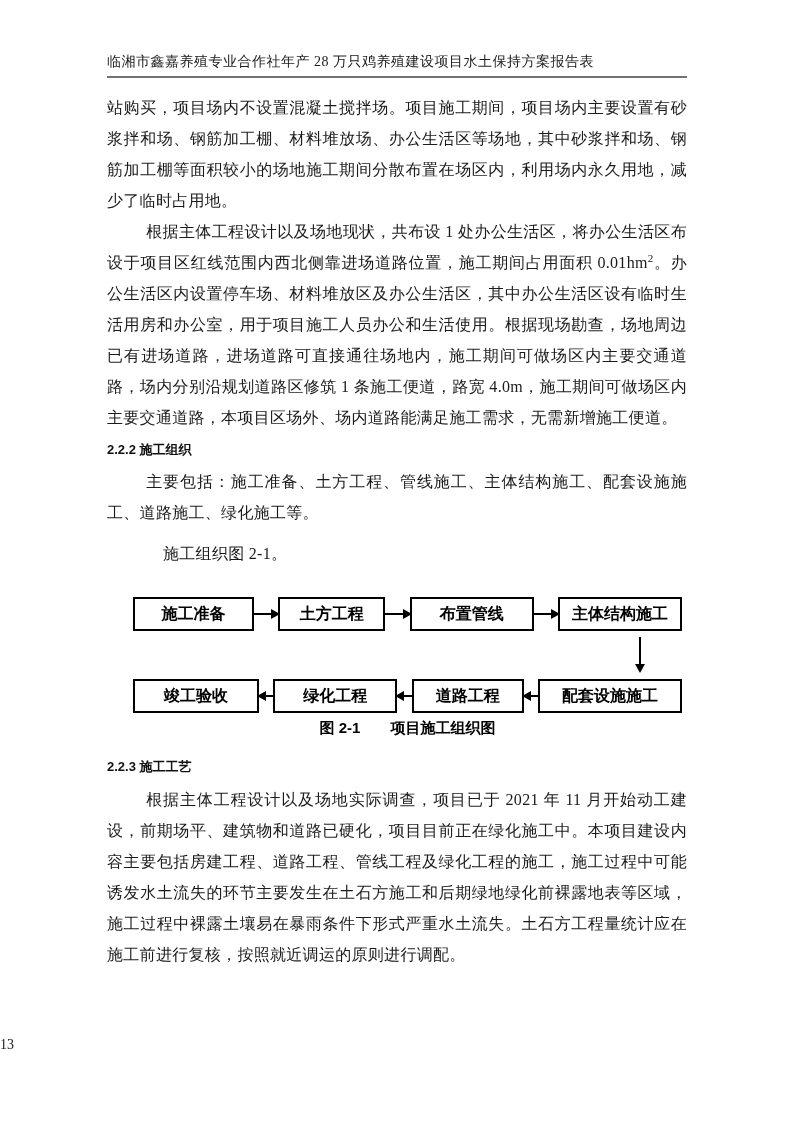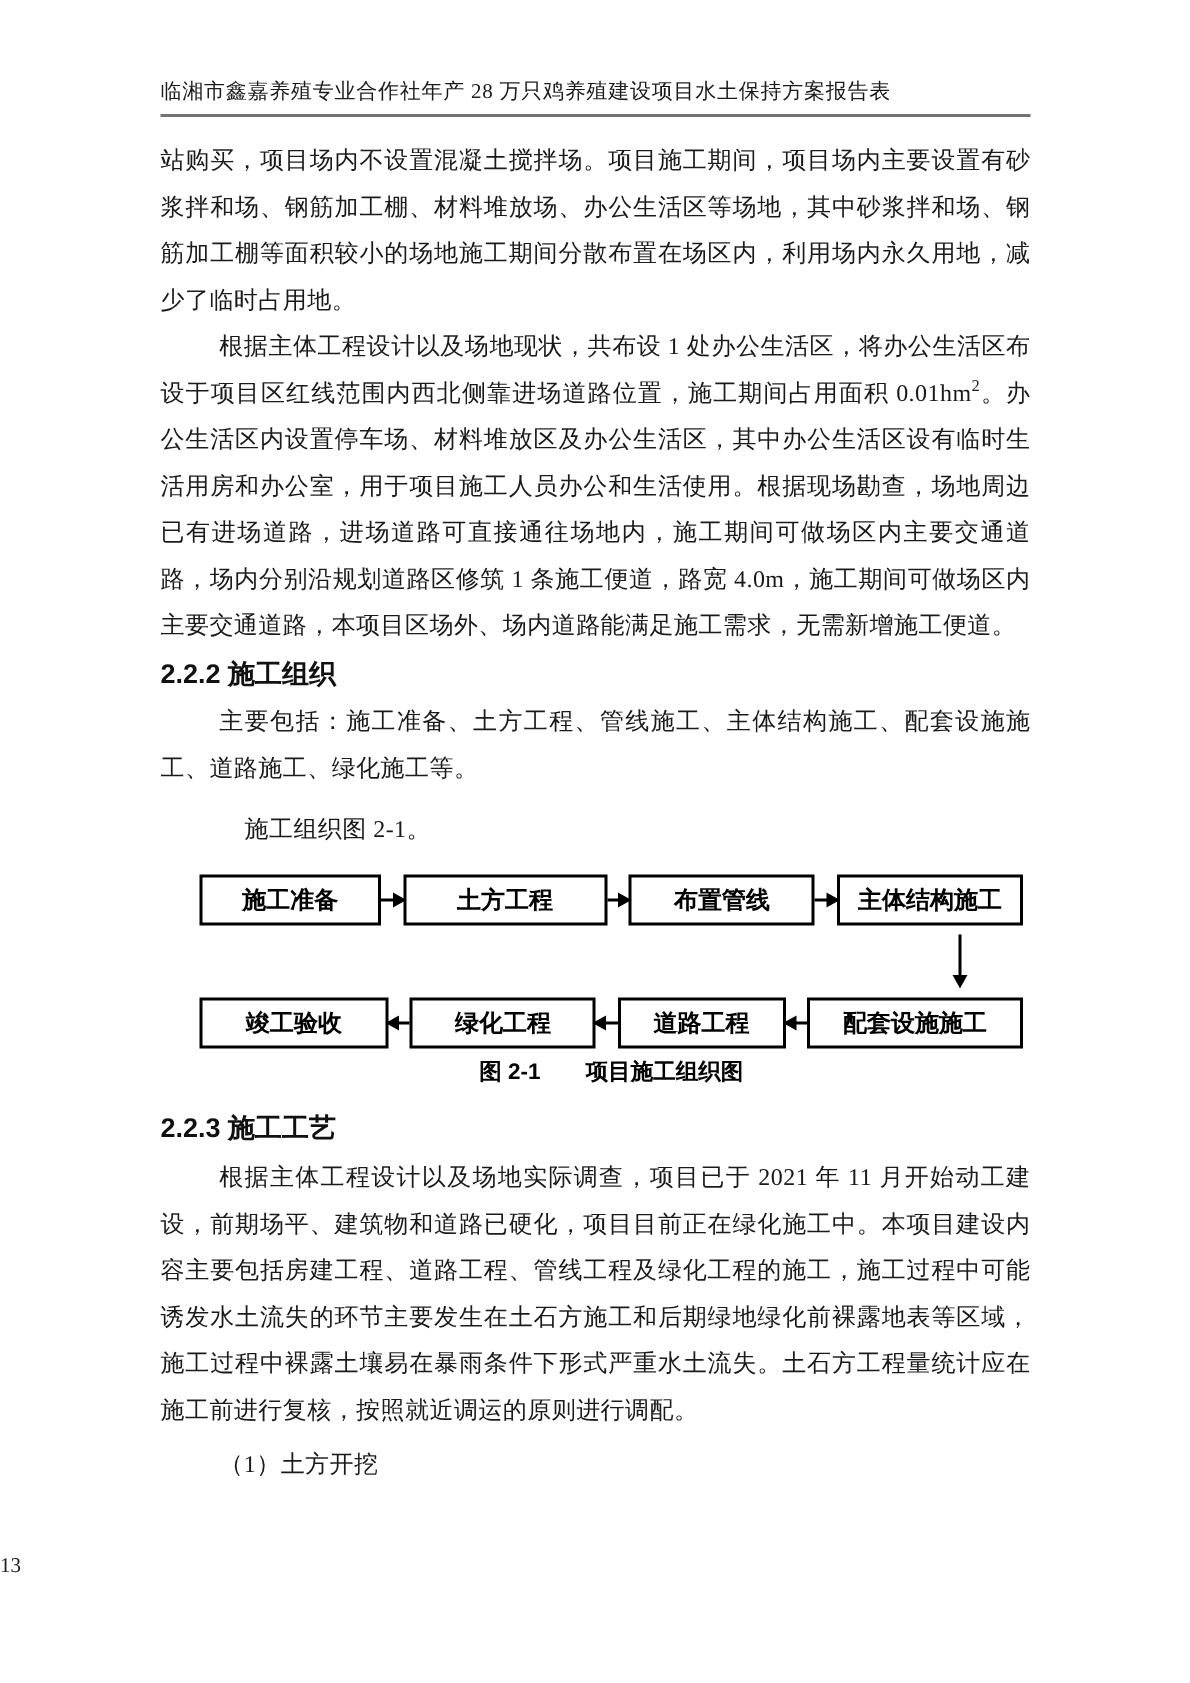--- a/index.html
+++ b/index.html
@@ -41,31 +41,31 @@
   p.indent { text-indent: 2.45em; }
   p.figure-ref { text-indent: 3.5em; margin-top: 10px; text-align: left; }
   p.item { text-indent: 2.45em; margin-top: 5px; text-align: left; }
   sup.sq {
     font-size: 11px;
     line-height: 0;
   }
   h2.sec {
     margin: 3px 0 3px 0;
     font-family: "Liberation Sans", "DejaVu Sans", sans-serif;
-    font-size: 18px;
+    font-size: 13px;
     line-height: 27px;
     font-weight: bold;
     color: #111;
   }
   h2.sec.later { margin-top: 15px; margin-bottom: 4px; }
   p.after-heading { margin-top: 0; }
   p.proc { margin-top: 4px; }
   
   .figure {
-    margin-top: 14px;
+    margin-top: 28px;
     margin-left: 26px;
     width: 549px;
   }
   .flow-row {
     display: flex;
     align-items: center;
     width: 549px;
   }
   .fbox {
     box-sizing: border-box;
@@ -171,21 +171,21 @@
 
     <p class="body indent after-heading">主要包括：施工准备、土方工程、管线施工、主体结构施工、配套设施施工、道路施工、绿化施工等。</p>
 
     <p class="body figure-ref">施工组织图 2-1。</p>
 
     <div class="figure">
 
       <div class="flow-row">
         <div class="fbox" style="width:121px">施工准备</div>
         <div class="arrow-h arrow-right"></div>
-        <div class="fbox" style="width:136px">土方工程</div>
+        <div class="fbox" style="width:107px">土方工程</div>
         <div class="arrow-h arrow-right"></div>
         <div class="fbox" style="width:124px">布置管线</div>
         <div class="arrow-h arrow-right"></div>
         <div class="fbox" style="width:124px">主体结构施工</div>
       </div>
 
       <div class="flow-spacer">
         <div class="arrow-down"></div>
       </div>
 
@@ -202,21 +202,20 @@
       <div class="fig-caption">
         <span class="cap-label">图 2-1</span><span>项目施工组织图</span>
       </div>
 
     </div>
 
     <h2 class="sec later">2.2.3 施工工艺</h2>
 
     <p class="body indent proc">根据主体工程设计以及场地实际调查，项目已于 2021 年 11 月开始动工建设，前期场平、建筑物和道路已硬化，项目目前正在绿化施工中。本项目建设内容主要包括房建工程、道路工程、管线工程及绿化工程的施工，施工过程中可能诱发水土流失的环节主要发生在土石方施工和后期绿地绿化前裸露地表等区域，施工过程中裸露土壤易在暴雨条件下形式严重水土流失。土石方工程量统计应在施工前进行复核，按照就近调运的原则进行调配。</p>
 
-    <p class="body item">（1）土方开挖</p>
 
   </div>
 
   <div class="footer">
     <span>13</span>
   </div>
 
 </div>
 
 </body></html>

